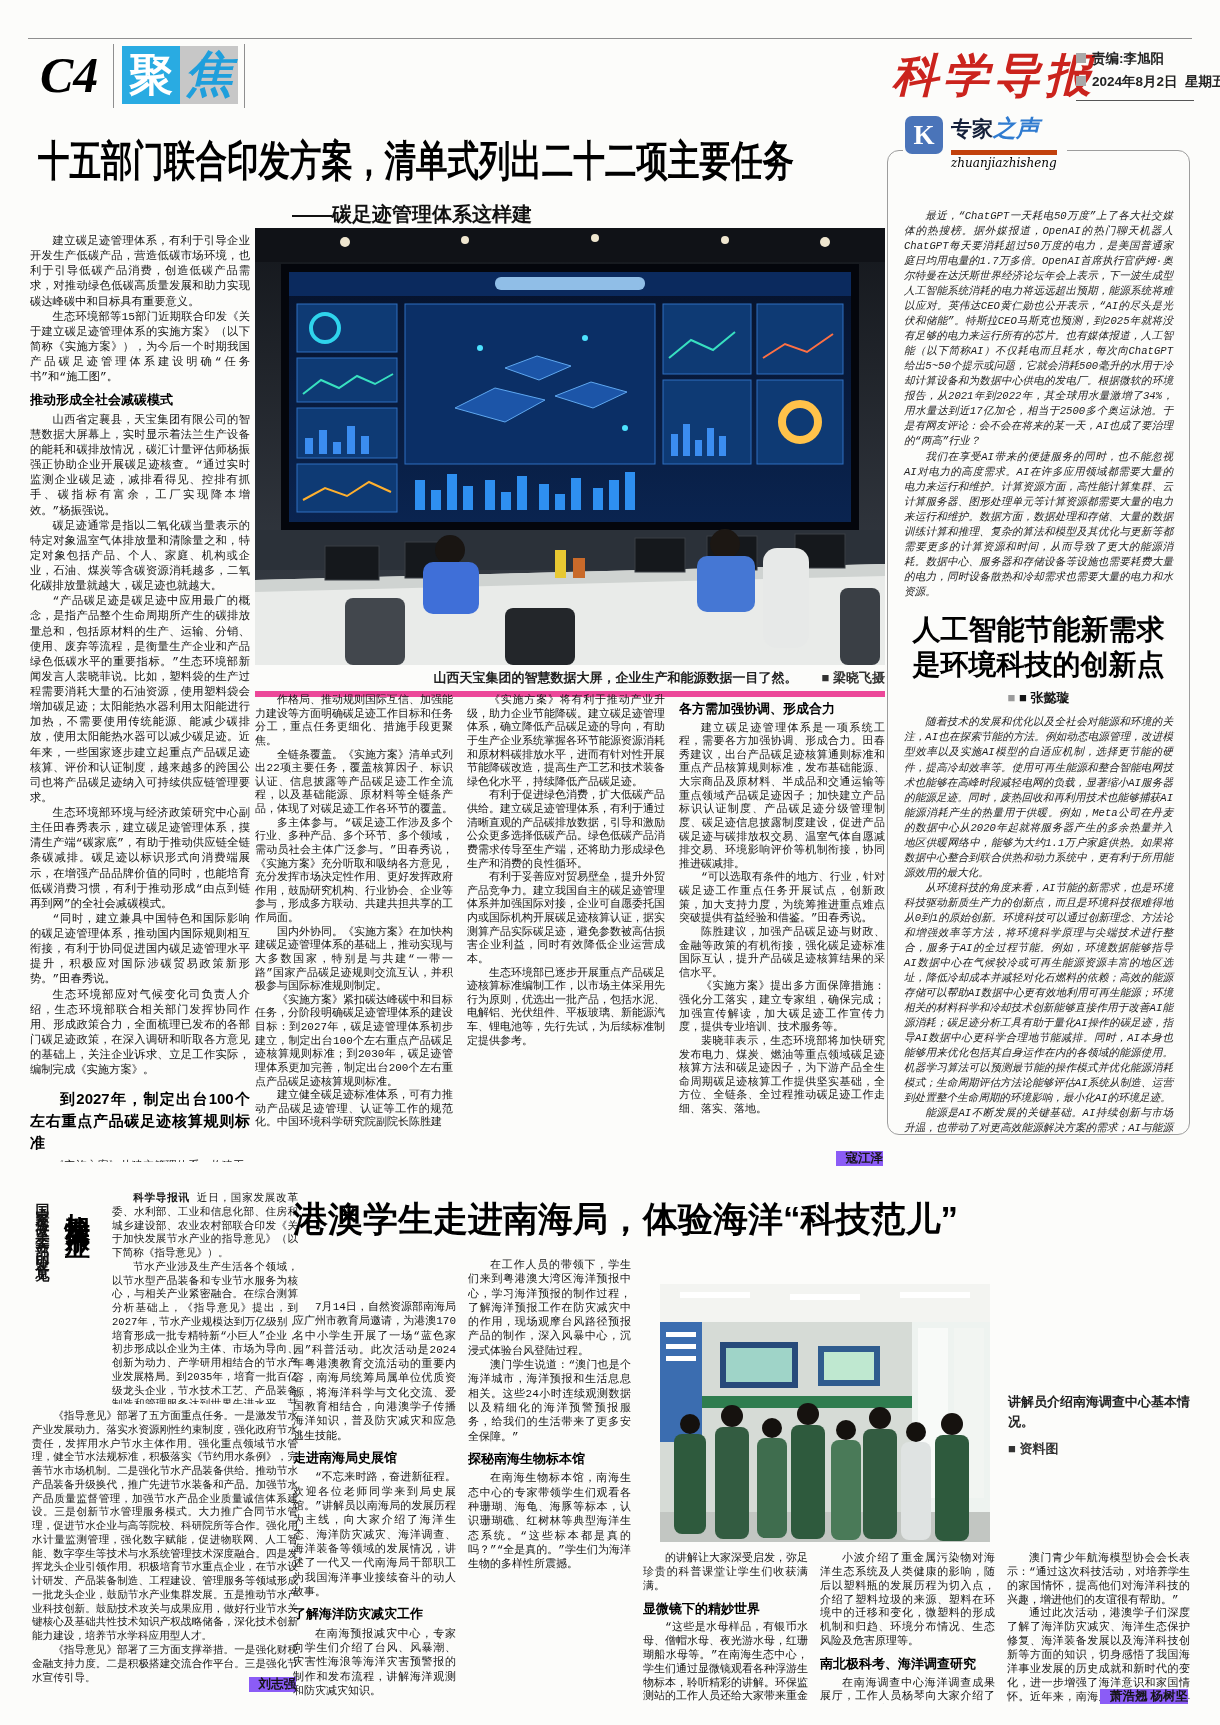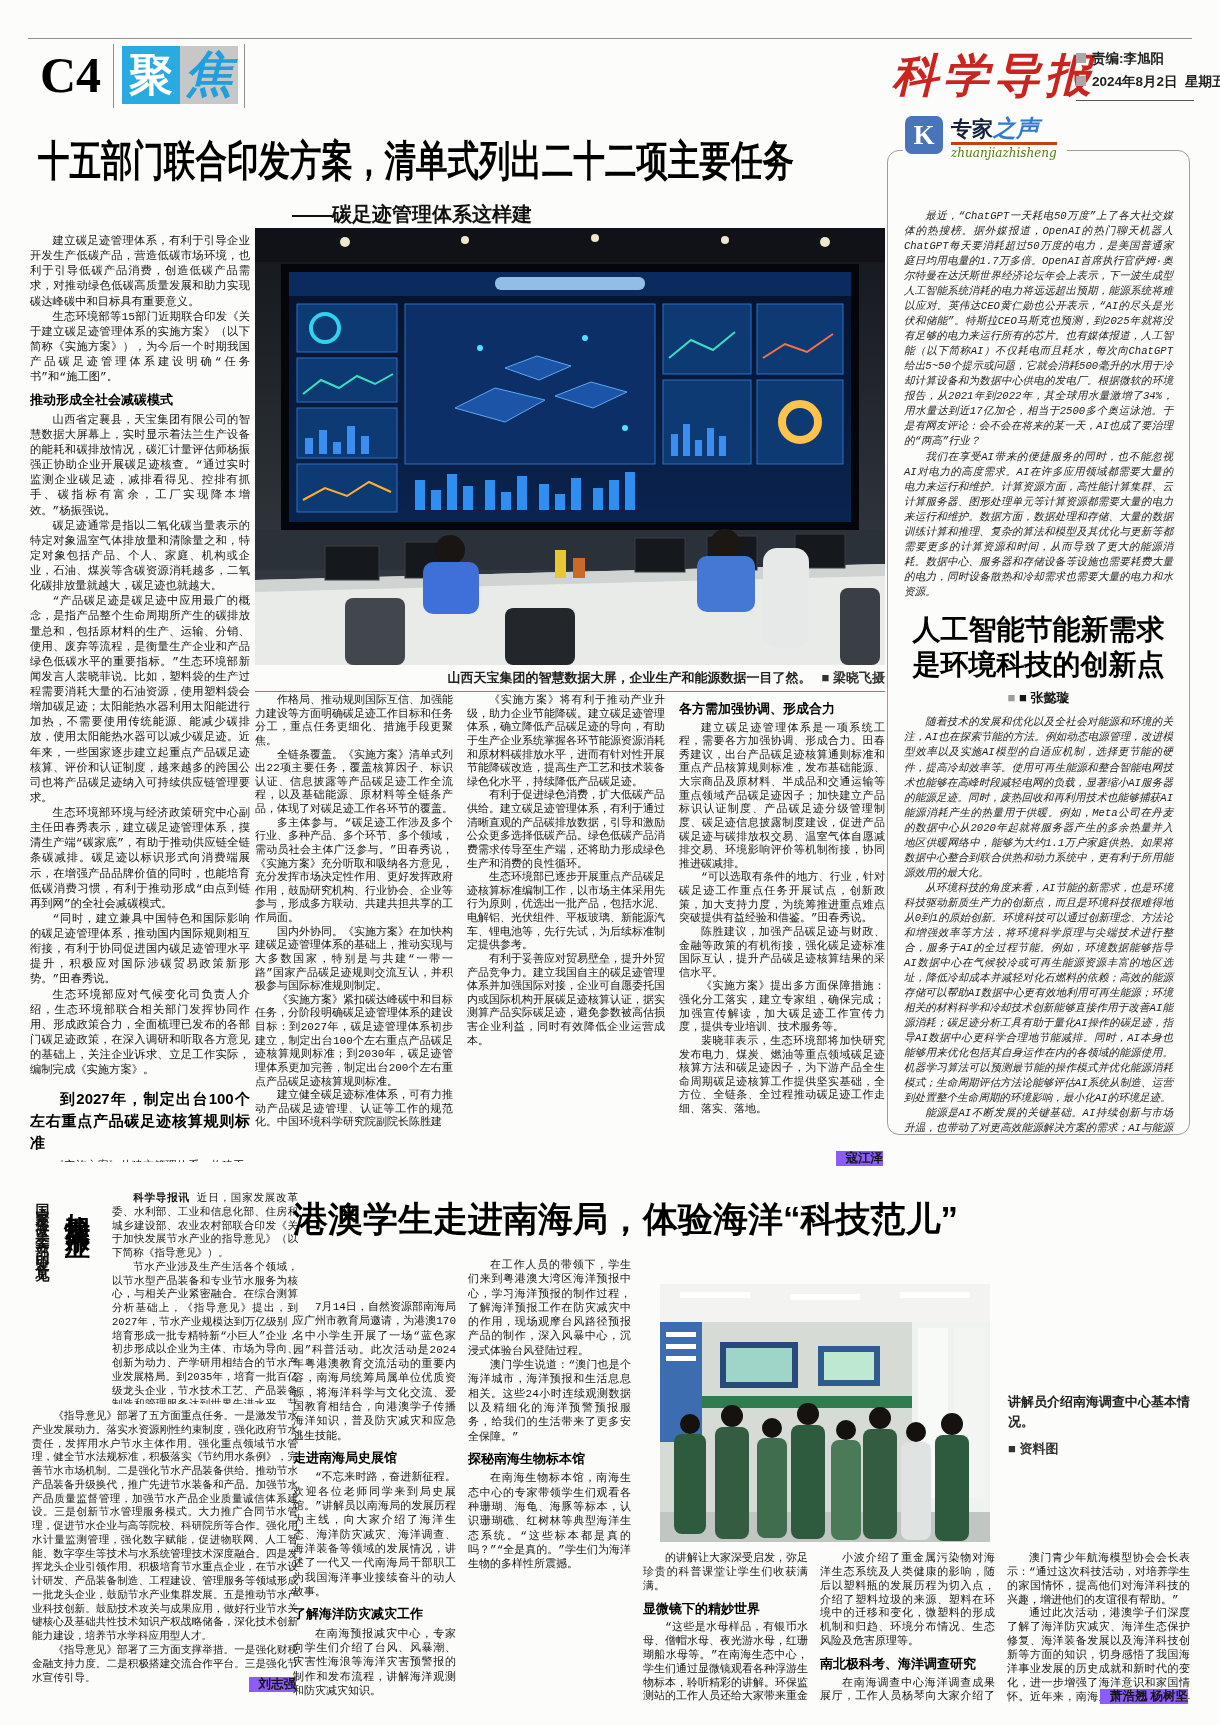--- a/index.html
+++ b/index.html
@@ -19,35 +19,35 @@
   .main-hl{font:900 42px/1.1 "Liberation Sans",sans-serif;color:#000;white-space:nowrap;
            transform:scaleX(.75);transform-origin:left top;letter-spacing:0;}
   .main-dek{font:700 20px/1 "Liberation Sans",sans-serif;color:#111;text-align:center;}
   .ncol{font-size:11.3px;line-height:1.34;text-align:justify;overflow:hidden;}
   .bcol{font-size:11px;line-height:1.24;text-align:justify;overflow:hidden;}
   .blk{margin:0;font-family:Liberation Mono, monospace;}
   .blk-p{text-indent:2em;margin:0;}
   .blk-lead{text-indent:2em;margin:0;}
   .blk-h{font:700 13px/1.5 "Liberation Sans",sans-serif;margin:5px 0 3px;color:#000;}
   .blk-bh{font:900 15px/1.45 "Liberation Sans",sans-serif;margin:10px 0 5px;text-indent:2em;color:#000;}
-  .caption-row{display:flex;justify-content:flex-end;gap:10px;border-bottom:1px solid #ec4899;
+  .caption-row{display:flex;justify-content:flex-end;gap:24px;border-bottom:6px solid #ec4899;
                padding-bottom:5px;font:600 13px/1.2 "Liberation Sans",sans-serif;color:#222;}
   .credit{color:#333;}
   .colwrap{display:flex;gap:14px;}
   .author-tag{position:absolute;right:2px;bottom:0;background:#8b5cf6;padding-left:10px;
               font:700 12.5px/1.2 "Liberation Serif",serif;}
   
   .expert-box{border:1.5px solid #9d9d9d;border-radius:12px;overflow:hidden;
               padding:58px 16px 10px 16px;box-sizing:border-box;}
   .expert-logo{display:flex;align-items:flex-start;gap:8px;background:#fcfcfa;padding:0 10px 2px 2px;}
   .kbadge{width:38px;height:38px;border-radius:7px;background:#4a74b9;color:#fff;
           font:900 27px/38px "Liberation Serif",serif;text-align:center;}
   .elt1{font:900 21px/1.1 "Liberation Sans",sans-serif;color:#15203a;}
   .elt2{font:italic 900 23px/1 "DejaVu Serif",serif;color:#2f7bd0;}
-  .elpin{font:italic 12px/1.4 "DejaVu Serif",serif;color:#4d7c0f;border-top:3px solid #c2410c;margin-top:2px;}
+  .elpin{font:italic 12px/1.4 "DejaVu Serif",serif;color:#000000;border-top:5px solid #c2410c;margin-top:10px;}
   .ebody{font:italic 10.6px/1.42 "DejaVu Serif",serif;text-align:justify;color:#1c1c1c;}
   .ehl{font:900 28px/1.25 "Liberation Sans",sans-serif;text-align:center;color:#000;margin:12px 0 8px;}
   .ebyline{text-align:center;font:700 13px/1.2 "Liberation Sans",sans-serif;margin:0 0 10px;}
   
   .vtext{writing-mode:vertical-rl;text-orientation:upright;}
   .water-kicker{font:900 14px "Liberation Sans",sans-serif;letter-spacing:5px;color:#111;}
   .water-hl{font:900 25px "Liberation Sans",sans-serif;letter-spacing:3px;color:#000;}
   .wcol{font-size:10.6px;line-height:1.3;text-align:justify;overflow:hidden;}
   
   .ocean-hl{font:900 35px/1.1 "Liberation Sans",sans-serif;color:#000;white-space:nowrap;}
@@ -56,21 +56,21 @@
   .ocap{font:600 13px/1.5 "Liberation Sans",sans-serif;color:#222;}
   .ocap .credit{display:block;margin-top:8px;}
   svg{display:block;}
 </style>
 </head>
 <body>
 
 <div class="page">
 
   <div class="abs hair" style="left:28px;top:38px;width:1164px;height:1px;"></div>
-  <div class="abs pageno" style="left:40px;top:46px;">C4</div>
+  <div class="abs pageno" style="left:40px;top:46px;font-style:italic;">C4</div>
   <div class="abs hair" style="left:113px;top:44px;width:1px;height:64px;"></div>
   <div class="abs" style="left:122px;top:46px;">
     <span class="logo-sq sq-blue">聚</span><span class="logo-sq sq-gray">焦</span>
   </div>
   <div class="abs hair" style="left:244px;top:44px;width:1px;height:64px;"></div>
   <div class="abs masthead" style="left:892px;top:52px;">科学导报</div>
   <div class="abs" style="left:1076px;top:48px;width:118px;border-bottom:1px solid #555;padding-bottom:6px;">
     <div class="edline"><span class="sqico"></span><span>责编:李旭阳</span></div>
     <div class="edline"><span class="sqico"></span><span>2024年8月2日</span>&nbsp;&nbsp;<span>星期五</span></div>
   </div>
@@ -205,22 +205,22 @@
         <div class="blk blk-p">作格局、推动规则国际互信、加强能力建设等方面明确碳足迹工作目标和任务分工，重点任务更细化、措施手段更聚焦。</div>
         <div class="blk blk-p">全链条覆盖。《实施方案》清单式列出22项主要任务，覆盖核算因子、标识认证、信息披露等产品碳足迹工作全流程，以及基础能源、原材料等全链条产品，体现了对碳足迹工作各环节的覆盖。</div>
         <div class="blk blk-p">多主体参与。“碳足迹工作涉及多个行业、多种产品、多个环节、多个领域，需动员社会主体广泛参与。”田春秀说，《实施方案》充分听取和吸纳各方意见，充分发挥市场决定性作用、更好发挥政府作用，鼓励研究机构、行业协会、企业等参与，形成多方联动、共建共担共享的工作局面。</div>
         <div class="blk blk-p">国内外协同。《实施方案》在加快构建碳足迹管理体系的基础上，推动实现与大多数国家，特别是与共建“一带一路”国家产品碳足迹规则交流互认，并积极参与国际标准规则制定。</div>
         <div class="blk blk-p">《实施方案》紧扣碳达峰碳中和目标任务，分阶段明确碳足迹管理体系的建设目标：到2027年，碳足迹管理体系初步建立，制定出台100个左右重点产品碳足迹核算规则标准；到2030年，碳足迹管理体系更加完善，制定出台200个左右重点产品碳足迹核算规则标准。</div>
         <div class="blk blk-p">建立健全碳足迹标准体系，可有力推动产品碳足迹管理、认证等工作的规范化。中国环境科学研究院副院长陈胜建</div>
       </div>
     <div class="bcol" style="width:198px;height:472px;">
         <div class="blk blk-p">《实施方案》将有利于推动产业升级，助力企业节能降碳。建立碳足迹管理体系，确立降低产品碳足迹的导向，有助于生产企业系统掌握各环节能源资源消耗和原材料碳排放水平，进而有针对性开展节能降碳改造，提高生产工艺和技术装备绿色化水平，持续降低产品碳足迹。</div>
         <div class="blk blk-p">有利于促进绿色消费，扩大低碳产品供给。建立碳足迹管理体系，有利于通过清晰直观的产品碳排放数据，引导和激励公众更多选择低碳产品。绿色低碳产品消费需求传导至生产端，还将助力形成绿色生产和消费的良性循环。</div>
+        <div class="blk blk-p">有利于妥善应对贸易壁垒，提升外贸产品竞争力。建立我国自主的碳足迹管理体系并加强国际对接，企业可自愿委托国内或国际机构开展碳足迹核算认证，据实测算产品实际碳足迹，避免参数被高估损害企业利益，同时有效降低企业运营成本。</div>
         <div class="blk blk-p">生态环境部已逐步开展重点产品碳足迹核算标准编制工作，以市场主体采用先行为原则，优选出一批产品，包括水泥、电解铝、光伏组件、平板玻璃、新能源汽车、锂电池等，先行先试，为后续标准制定提供参考。</div>
-        <div class="blk blk-p">有利于妥善应对贸易壁垒，提升外贸产品竞争力。建立我国自主的碳足迹管理体系并加强国际对接，企业可自愿委托国内或国际机构开展碳足迹核算认证，据实测算产品实际碳足迹，避免参数被高估损害企业利益，同时有效降低企业运营成本。</div>
       </div>
     <div class="bcol" style="width:206px;height:472px;position:relative;">
       <div>
           <div class="blk blk-h">各方需加强协调、形成合力</div>
           <div class="blk blk-p">建立碳足迹管理体系是一项系统工程，需要各方加强协调、形成合力。田春秀建议，出台产品碳足迹核算通则标准和重点产品核算规则标准，发布基础能源、大宗商品及原材料、半成品和交通运输等重点领域产品碳足迹因子；加快建立产品标识认证制度、产品碳足迹分级管理制度、碳足迹信息披露制度建设，促进产品碳足迹与碳排放权交易、温室气体自愿减排交易、环境影响评价等机制衔接，协同推进碳减排。</div>
           <div class="blk blk-p">“可以选取有条件的地方、行业，针对碳足迹工作重点任务开展试点，创新政策，加大支持力度，为统筹推进重点难点突破提供有益经验和借鉴。”田春秀说。</div>
           <div class="blk blk-p">陈胜建议，加强产品碳足迹与财政、金融等政策的有机衔接，强化碳足迹标准国际互认，提升产品碳足迹核算结果的采信水平。</div>
           <div class="blk blk-p">《实施方案》提出多方面保障措施：强化分工落实，建立专家组，确保完成；加强宣传解读，加大碳足迹工作宣传力度，提供专业培训、技术服务等。</div>
           <div class="blk blk-p">裴晓菲表示，生态环境部将加快研究发布电力、煤炭、燃油等重点领域碳足迹核算方法和碳足迹因子，为下游产品全生命周期碳足迹核算工作提供坚实基础，全方位、全链条、全过程推动碳足迹工作走细、落实、落地。</div>
         </div>

